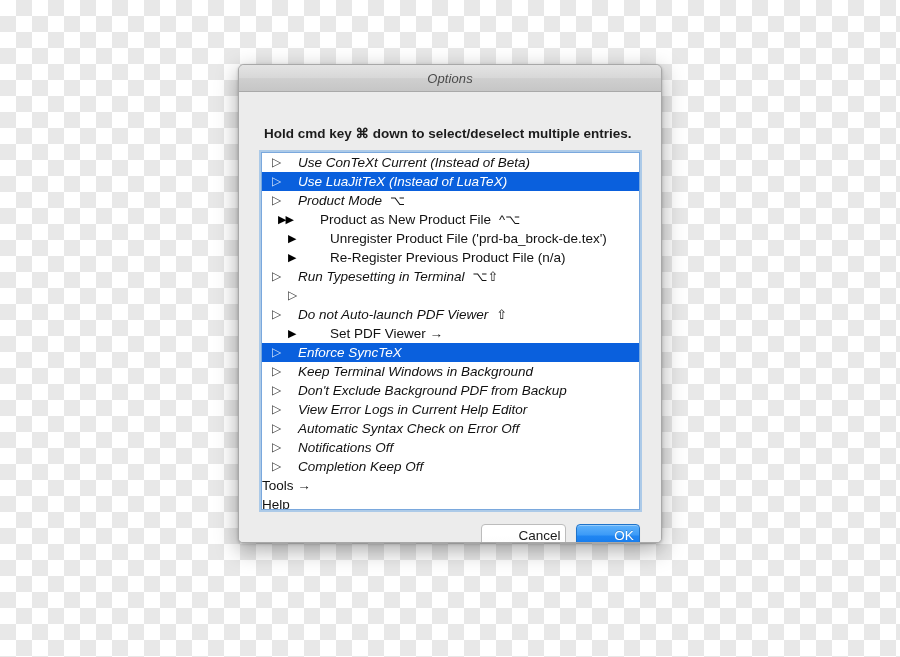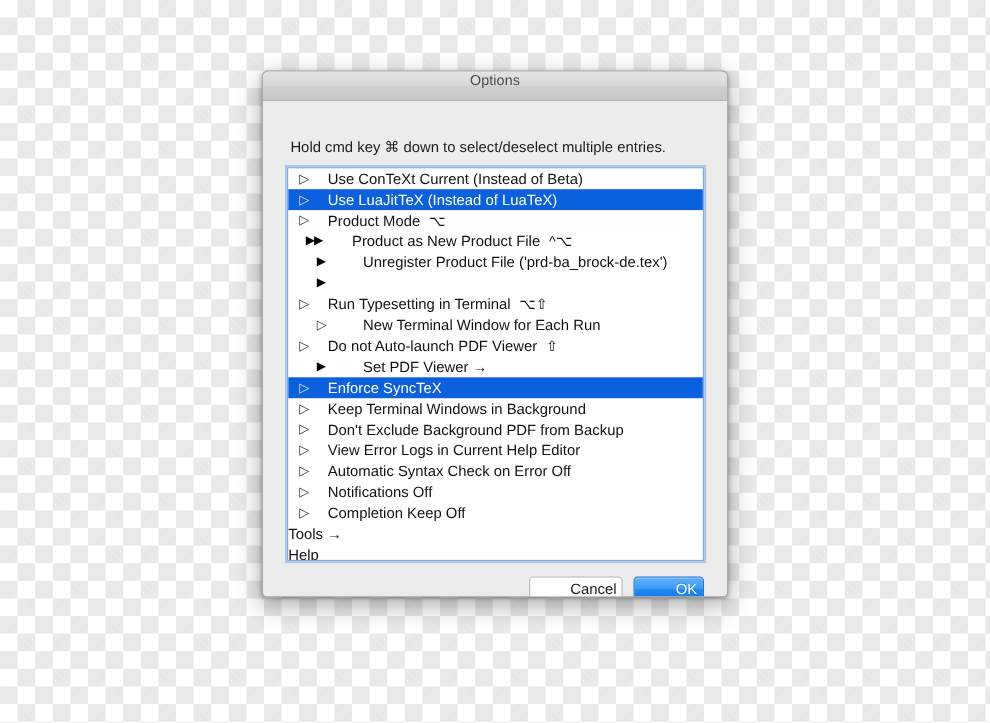--- a/index.html
+++ b/index.html
@@ -35,23 +35,24 @@
     box-sizing: border-box;
   }
 
   #title-bar {
     height: 27px;
     box-sizing: border-box;
     background: linear-gradient(to bottom, #e4e4e4 0%, #d8d8d8 48%, #cfcfcf 52%, #c6c6c6 100%);
     border-bottom: 1px solid #a9a9a9;
     border-radius: 5px 5px 0 0;
     display: flex;
-    align-items: flex-start;
+    align-items: center;
     justify-content: center;
     position: relative;
+    font-style: italic;
   }
   #title-bar-text {
     font-size: 13px;
     color: #4a4a4a;
     letter-spacing: 0.1px;
   }
 
   #dialog-body {
     padding: 0;
     background: #ececec;
@@ -59,20 +60,21 @@
     position: relative;
   }
 
   #instruction-text {
     position: absolute;
     left: 25px;
     top: 33px;
     font-size: 13.5px;
     color: #1c1c1c;
     white-space: nowrap;
+    font-weight: bold;
   }
 
   
   #options-list-container {
     position: absolute;
     left: 22px;
     top: 60px;
     width: 379px;
     height: 358px;
     background: #ffffff;
@@ -105,21 +107,21 @@
     text-align: left;
     font-size: 12px;
     flex: 0 0 auto;
   }
   .marker.hollow { color: #3c3c3c; }
   .option-row.selected .marker.hollow { color: #cfe0f7; }
   .marker.filled { color: #000000; font-size: 11px; }
 
   
   .lvl0 .marker { width: 22px; padding-left: 10px; }
-  .lvl0 .label  { padding-left: 4px; }
+  .lvl0 .label  { padding-left: 4px; font-style: italic; }
 
   .lvl1 .marker { width: 38px; padding-left: 26px; }
   .lvl1 .label  { padding-left: 4px; }
 
   .lvl1b .marker { width: 38px; padding-left: 16px; letter-spacing: -1px; }
   .lvl1b .label  { padding-left: 4px; }
 
   .lvl-plain .label { }
 
   .shortcut {
@@ -199,29 +201,29 @@
             <span class="marker filled">▶▶</span>
             <span class="label">Product as New Product File</span>
             <span class="shortcut">^⌥</span>
           </li>
           <li class="option-row lvl1">
             <span class="marker filled">▶</span>
             <span class="label">Unregister Product File ('prd-ba_brock-de.tex')</span>
           </li>
           <li class="option-row lvl1">
             <span class="marker filled">▶</span>
+            <span class="label">Re-Register Previous Product File (n/a)</span>
           </li>
           <li class="option-row lvl0">
             <span class="marker hollow">▷</span>
             <span class="label">Run Typesetting in Terminal</span>
             <span class="shortcut">⌥⇧</span>
           </li>
           <li class="option-row lvl1">
             <span class="marker hollow">▷</span>
-            <span class="label">New Terminal Window for Each Run</span>
           </li>
           <li class="option-row lvl0">
             <span class="marker hollow">▷</span>
             <span class="label">Do not Auto-launch PDF Viewer</span>
             <span class="shortcut">⇧</span>
           </li>
           <li class="option-row lvl1">
             <span class="marker filled">▶</span>
             <span class="label">Set PDF Viewer →</span>
           </li>

